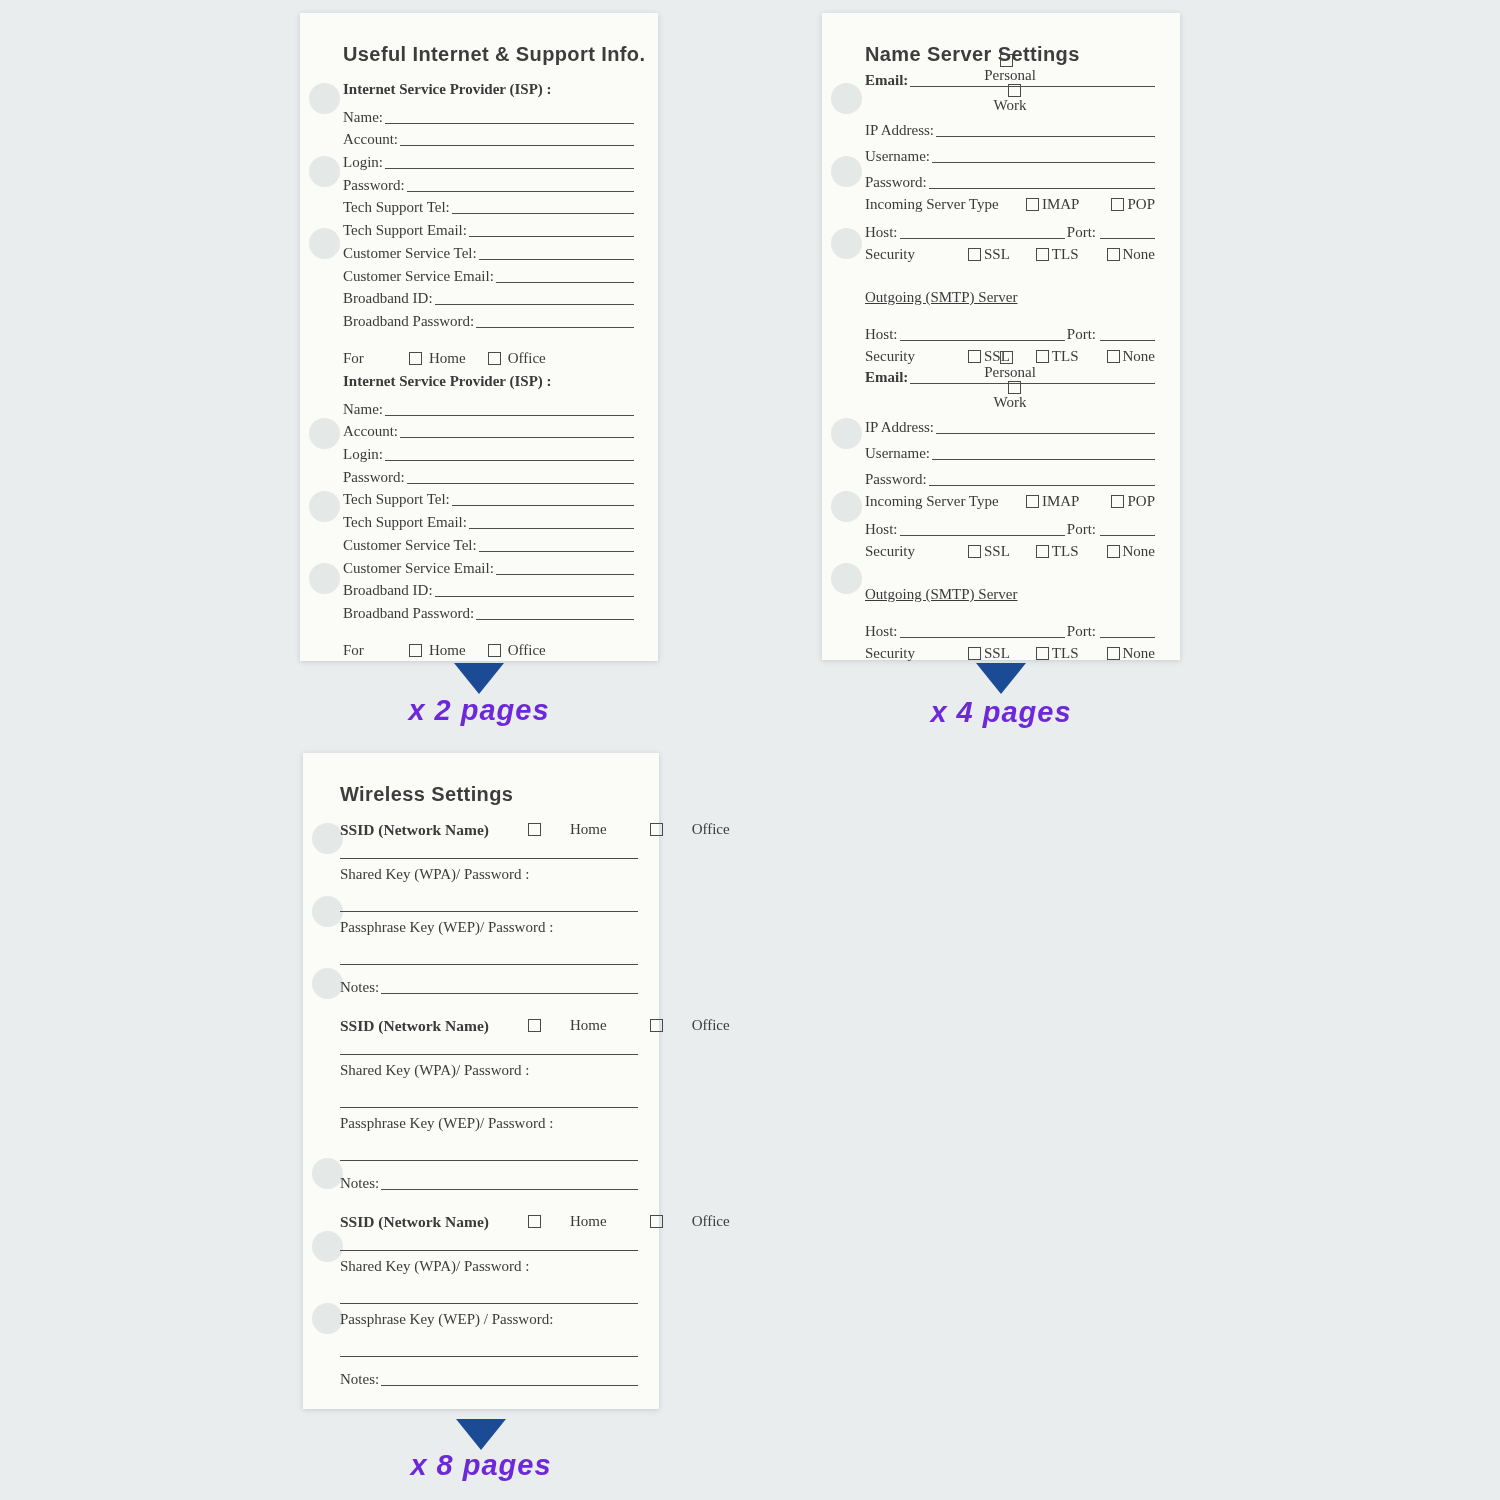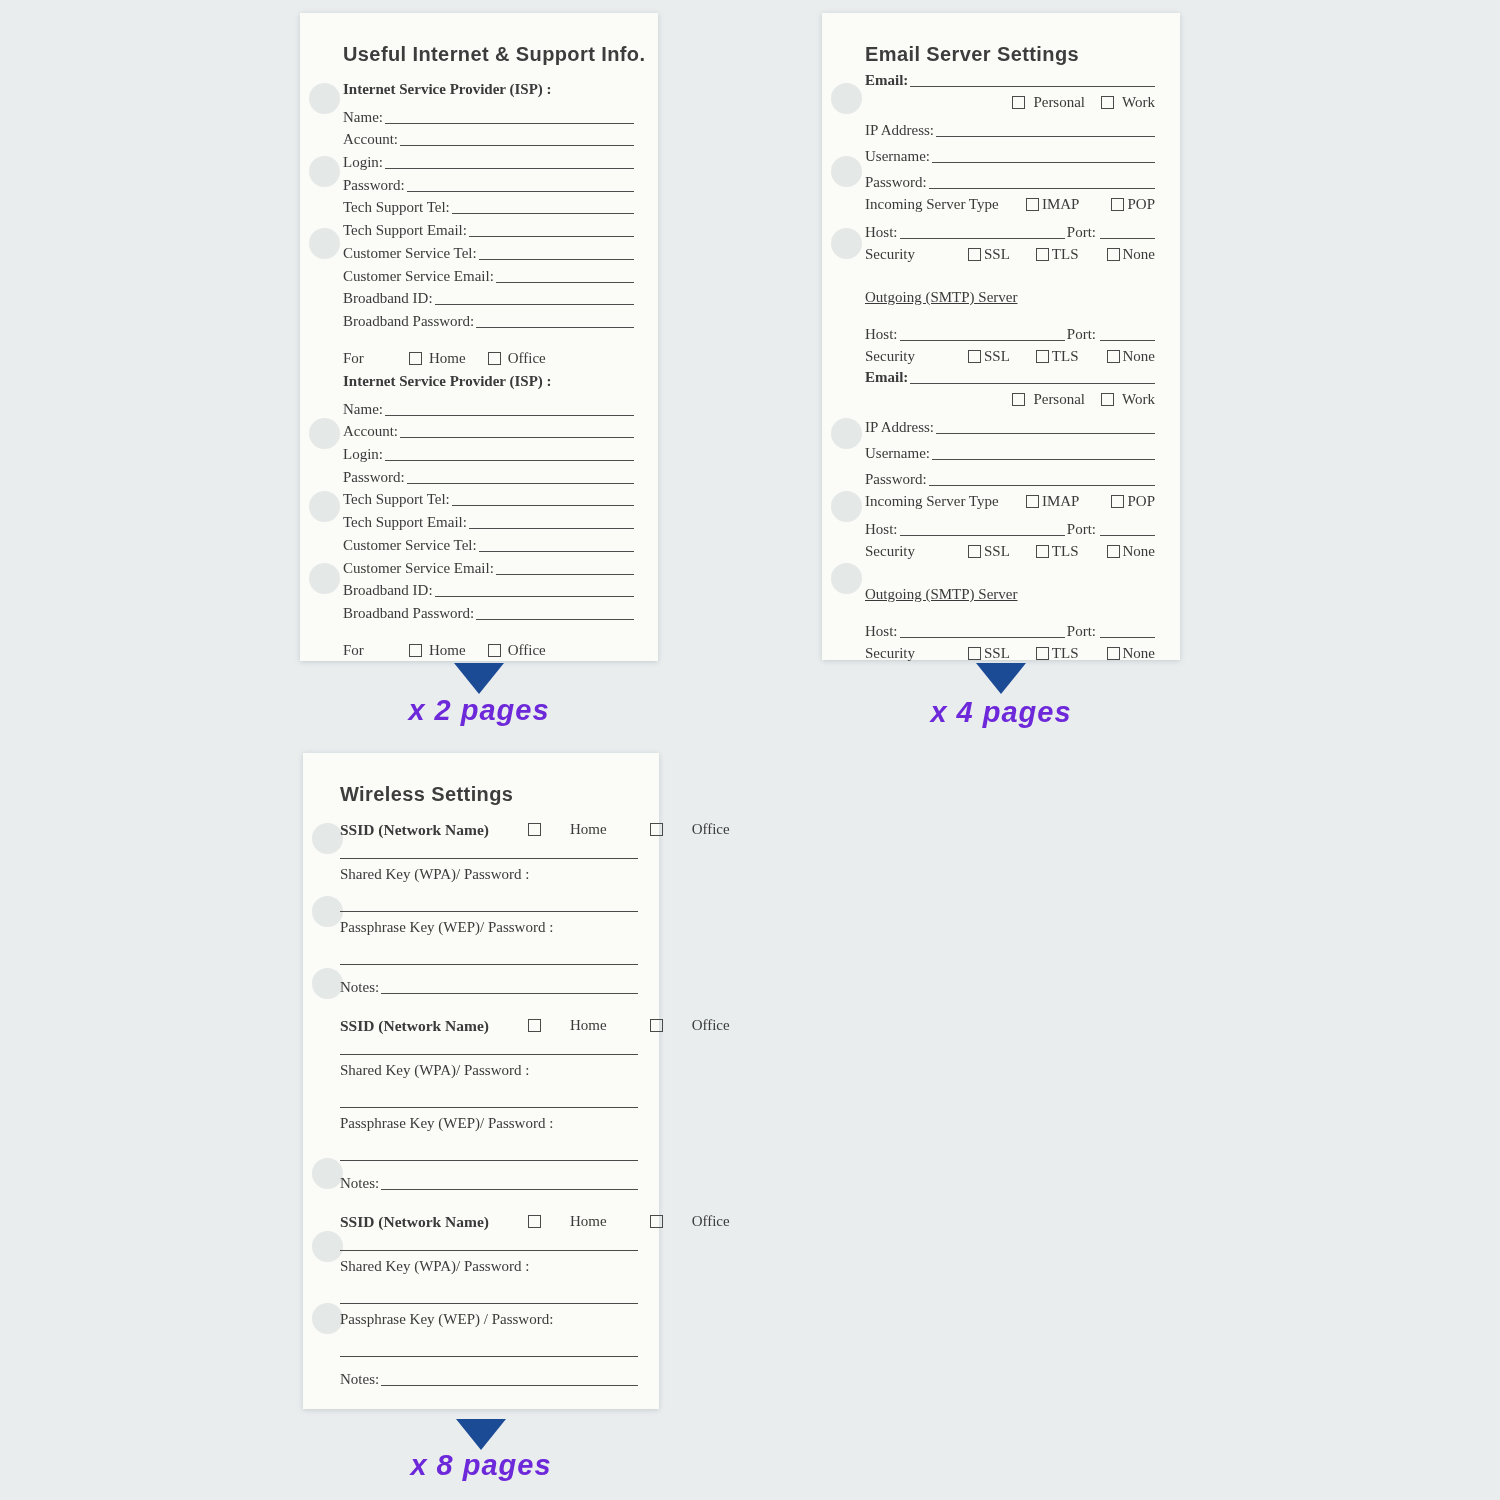--- a/index.html
+++ b/index.html
@@ -55,21 +55,21 @@
   .for-row .cb { margin-right: 7px; }
   .for-row .opt2 { margin-left: 22px; }
 
   
   .eblock { position: absolute; left: 43px; right: 25px; font-size: 15px; }
   #em-b1 { top: 55px; }
   #em-b2 { top: 352px; }
   .erow { display: flex; align-items: flex-end; }
   .bold { font-weight: bold; }
   .email-row { height: 22px; }
-  .type-row { height: 24px; align-items: center; justify-content: flex-end; }
+  .type-row { height: 24px; align-items: center; justify-content: flex-end; flex-direction: column; }
   .type-row .cb { margin-right: 8px; }
   .type-row .opt2cb { margin-left: 16px; }
   .efield { height: 26px; }
   .inc-row { height: 24px; align-items: center; }
   .inc-label { width: 163px; }
   .inc-row .cbl { margin-left: 3px; }
   .inc-row .cb2 { margin-left: 32px; }
   .host-row { height: 26px; }
   .host-row .port-label { margin-left: 2px; padding-bottom: 1px; }
   .pline { flex: none; width: 55px; border-bottom: 1.2px solid #4d4d4d; margin: 0 0 3px 4px; }
@@ -232,21 +232,21 @@
 </div>
 
 <div class="page" id="page-email">
   <span class="hole h1"></span>
   <span class="hole h2"></span>
   <span class="hole h3"></span>
   <span class="hole h4"></span>
   <span class="hole h5"></span>
   <span class="hole h6"></span>
 
-  <h2 class="pg-title">Email Server Settings</h2>
+  <h2 class="pg-title">Name Server Settings</h2>
 
   <div class="eblock" id="em-b1">
     <div class="erow email-row">
         <span class="flabel bold">Email:</span>
         <span class="fline"></span>
       </div>
     <div class="erow type-row">
       <span class="cb"></span>
       <span>Personal</span>
       <span class="cb opt2cb"></span>

